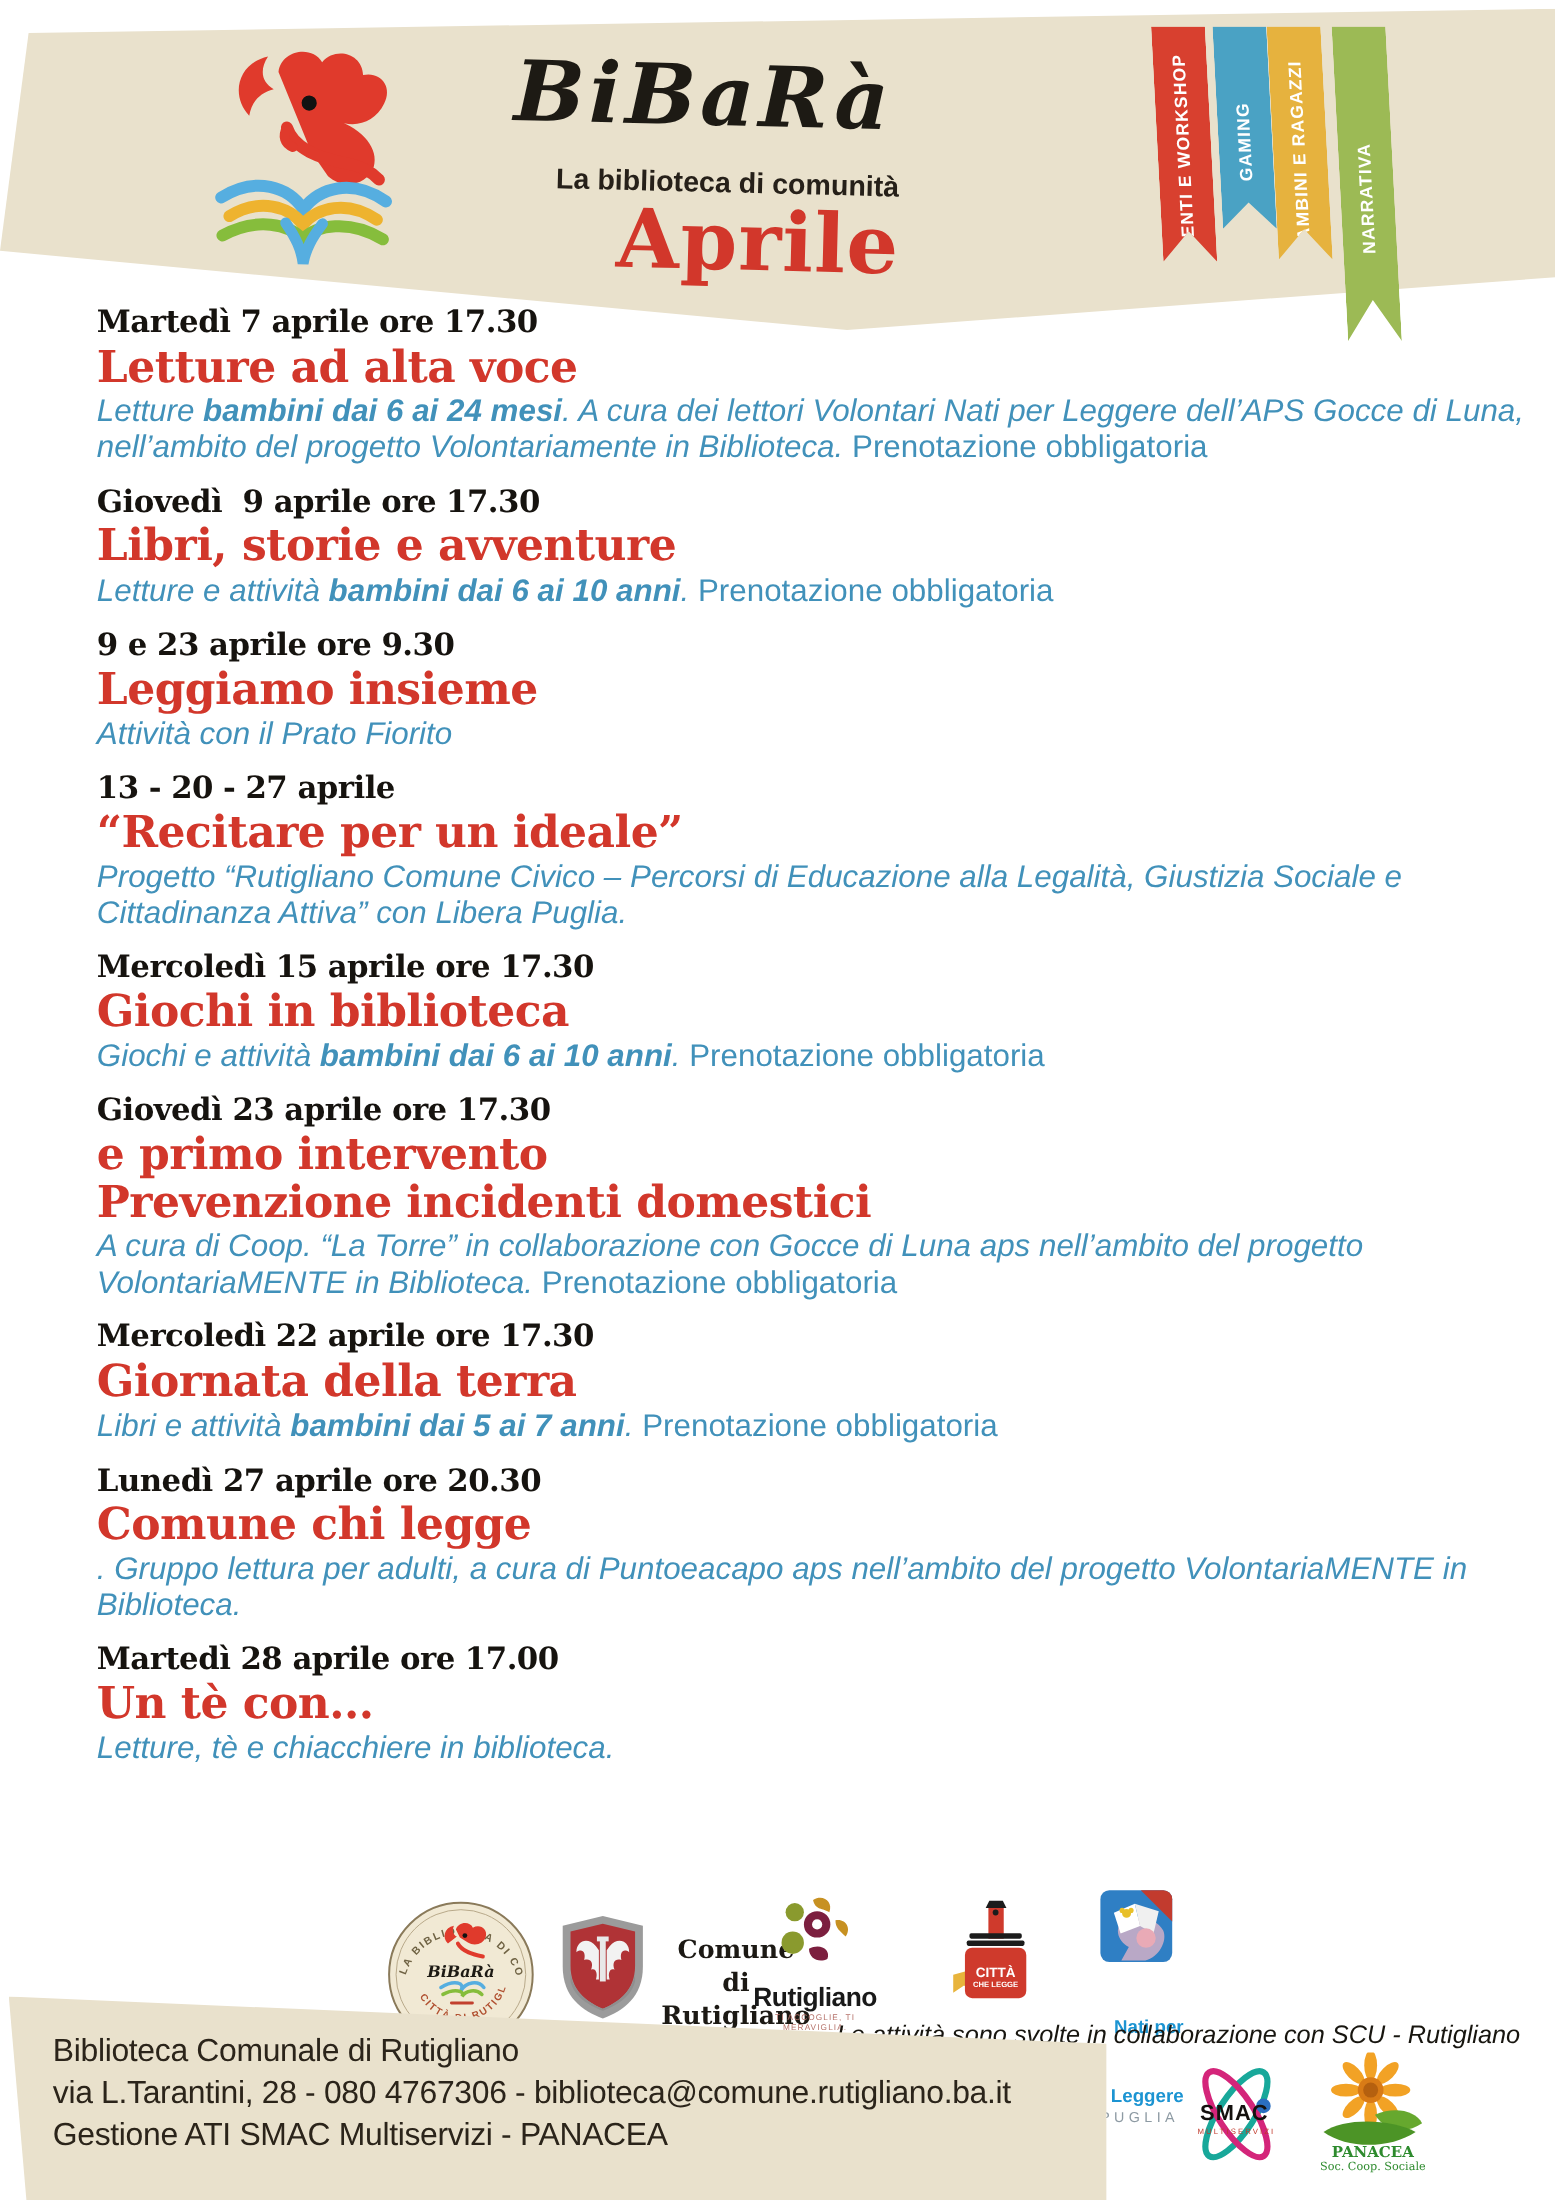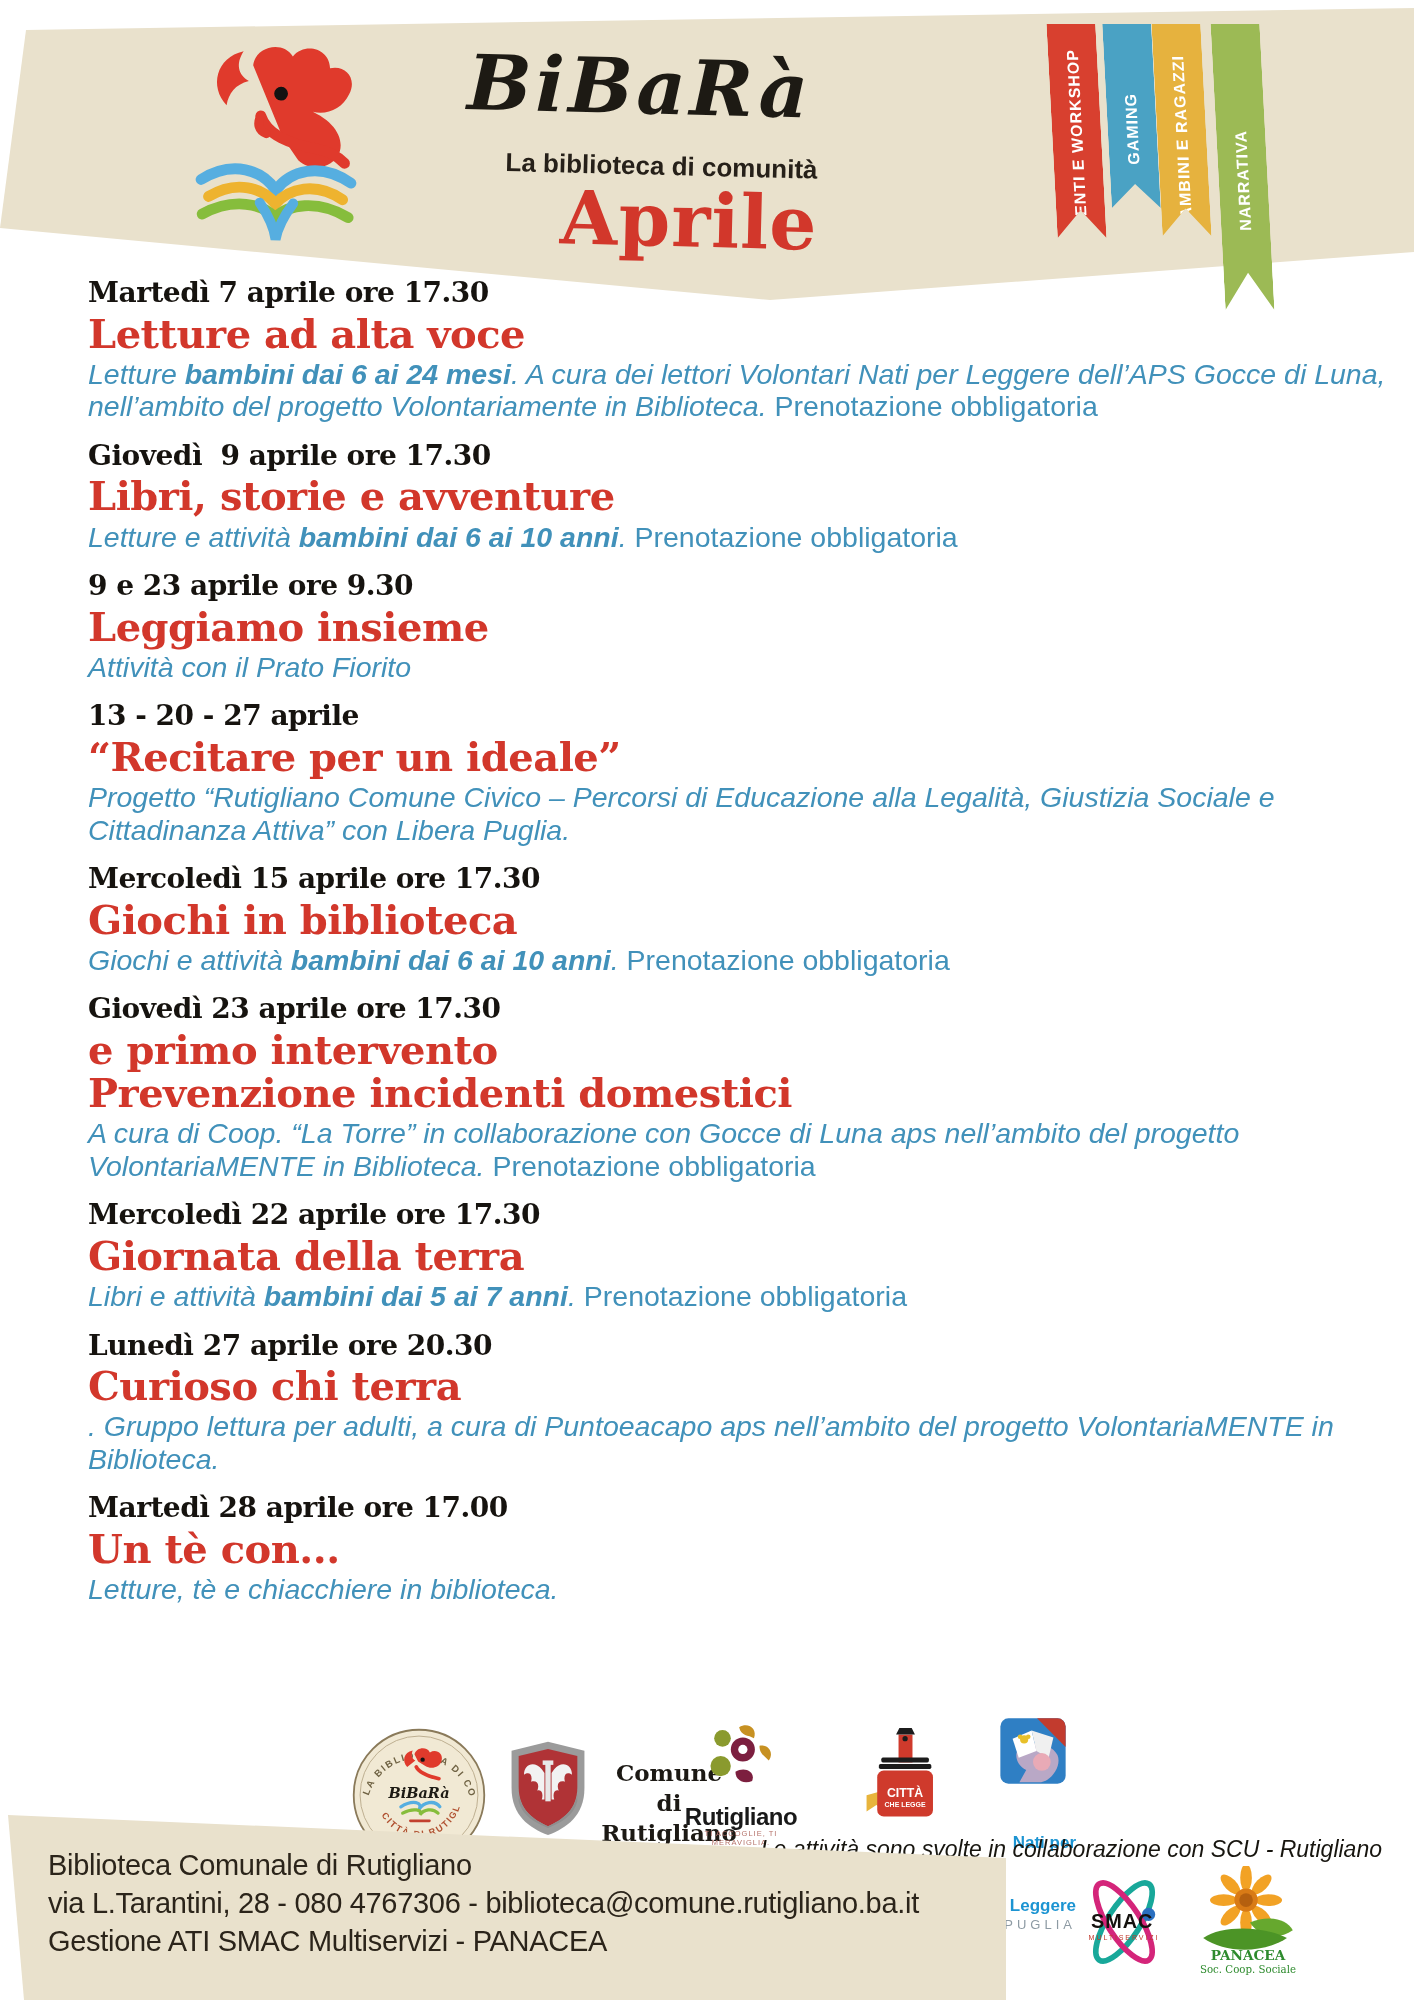--- a/index.html
+++ b/index.html
@@ -42,21 +42,21 @@
   .crest-text{position:absolute;left:594px;top:1758px;width:150px;text-align:center;
     font-family:"DejaVu Serif",serif;font-weight:bold;color:#1c1914;font-size:23px;line-height:1.3;}
   .rutlogo{position:absolute;left:676px;top:1718px;width:130px;height:122px;text-align:center;}
   .rutlogo svg{width:96px;height:74px;display:block;margin:0 auto;}
   .rut-name{font-weight:900;font-size:24px;color:#191919;letter-spacing:-0.5px;line-height:1.05;margin-top:12px;}
   .rut-tag{font-size:7.5px;color:#b5726a;letter-spacing:1px;margin-top:0;}
   .ccl{position:absolute;left:860px;top:1722px;width:82px;height:112px;}
   .npl{position:absolute;left:990px;top:1712px;width:86px;height:136px;text-align:center;}
   .npl svg{width:68px;height:78px;display:block;margin:0 auto;}
   .npl-line{color:#1c94d2;font-weight:bold;font-size:17px;line-height:1.1;text-align:right;padding-left:6px;margin-top:44px;}
-  .npl-puglia{color:#8d9aa3;font-size:13px;letter-spacing:4px;text-align:right;padding-left:6px;margin-top:2px;}
+  .npl-puglia{color:#8d9aa3;font-size:13px;letter-spacing:4px;text-align:center;padding-left:6px;margin-top:2px;}
 
   .collab-note{position:absolute;right:32px;top:1836px;font-size:23px;font-style:italic;color:#17150f;}
 
   
   .band-footer{position:absolute;left:0;top:1810px;width:1010px;height:190px;background:#e9e1cc;
     clip-path:polygon(8px 5px,1006px 48px,1006px 190px,24px 190px);}
   .footer-text{position:absolute;left:48px;top:1846px;width:1040px;font-weight:normal;
     color:#2b241a;font-size:29px;line-height:38px;letter-spacing:-0.3px;}
   .smac{position:absolute;left:1072px;top:1868px;width:104px;height:108px;}
   .panacea{position:absolute;left:1186px;top:1866px;width:124px;height:112px;}
@@ -146,21 +146,21 @@
     <div class="event">
       <div class="event-date">Mercoledì 22 aprile ore 17.30</div>
       <div class="event-title">
         <div>Giornata della terra</div>
       </div>
       <div class="event-desc"><span class="seg-i">Libri e attività </span><span class="seg-b">bambini dai 5 ai 7 anni</span><span class="seg-i">. </span><span class="seg-r">Prenotazione obbligatoria</span></div>
     </div>
     <div class="event">
       <div class="event-date">Lunedì 27 aprile ore 20.30</div>
       <div class="event-title">
-        <div>Curioso chi terra</div>
+        <div>Comune chi legge</div>
       </div>
       <div class="event-desc"><span class="seg-i">. Gruppo lettura per adulti, a cura di Puntoeacapo aps nell’ambito del progetto VolontariaMENTE in Biblioteca.</span></div>
     </div>
     <div class="event">
       <div class="event-date">Martedì 28 aprile ore 17.00</div>
       <div class="event-title">
         <div>Un tè con...</div>
       </div>
       <div class="event-desc"><span class="seg-i">Letture, tè e chiacchiere in biblioteca.</span></div>
     </div>

